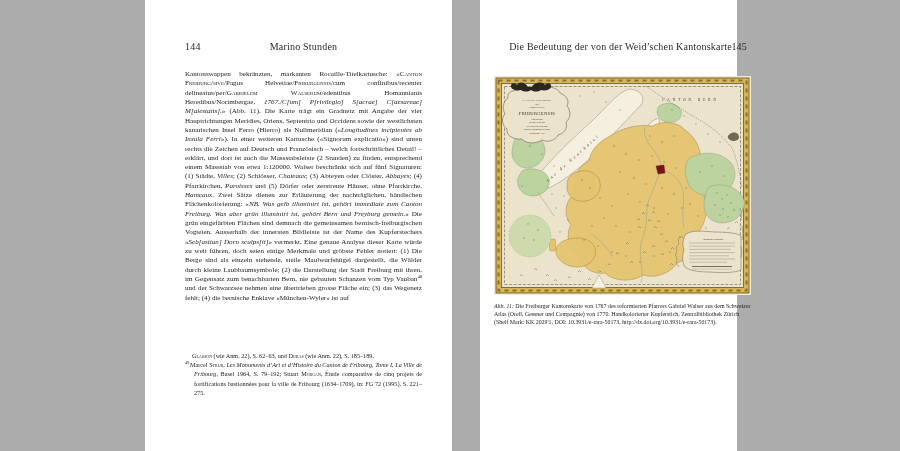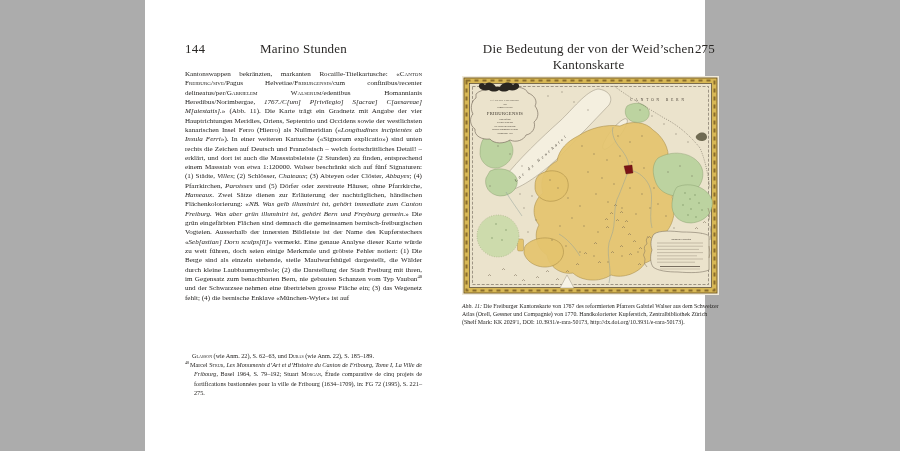--- a/index.html
+++ b/index.html
@@ -4,23 +4,23 @@
 <style>
   html,body{margin:0;padding:0;}
   body{
     width:900px;height:451px;position:relative;overflow:hidden;
     background:#acacac;
     font-family:"Liberation Serif","DejaVu Serif",serif;
     color:#1e1c1a;
   }
   .page{position:absolute;top:0;bottom:0;background:#ffffff;}
   .page-left{left:145px;width:307px;}
-  .page-right{left:448px;width:257px;}
+  .page-right{left:480px;width:257px;}
 
-  .runhead{position:absolute;top:41px;font-size:13px;letter-spacing:.2px;color:#2a2826;}
+  .runhead{position:absolute;top:41px;font-size:10px;letter-spacing:.2px;color:#2a2826;}
   .page-left .runhead{left:40px;width:237px;text-align:center;}
   .page-right .runhead{left:14px;width:253px;text-align:center;}
   .runhead .pn{position:absolute;top:0;}
   .page-left .runhead .pn{left:0;}
   .page-right .runhead .pn{right:0;}
 
   .bodytext{
     position:absolute;left:40px;top:70px;width:237px;margin:0;
     font-size:7.1px;line-height:9.32px;text-align:justify;
   }
@@ -62,21 +62,21 @@
 
     <div class="footnotes">
       <p class="footnote fn-cont"><span><span class="seg-sc">Glasson</span><span> (wie Anm. 22), S. 62–63, und </span><span class="seg-sc">Dubas</span><span> (wie Anm. 22), S. 185–189.</span></span></p>
       <p class="footnote fn-hang"><sup class="fnm">48</sup><span><span>Marcel </span><span class="seg-sc">Strub</span><span>, </span><span class="seg-i">Les Monuments d’Art et d’Histoire du Canton de Fribourg, Tome I, La Ville de Fribourg</span><span>, Basel 1964, S. 79–192; Stuart </span><span class="seg-sc">Morgan</span><span>, Étude comparative de cinq projets de fortifications bastionnées pour la ville de Fribourg (1634–1709), in: FG 72 (1995), S. 221–275.</span></span></p>
     </div>
   </section>
 
   <section class="page page-right">
     <header class="runhead">
       <span class="rh-title">Die Bedeutung der von der Weid’schen Kantonskarte</span>
-      <span class="pn">275</span>
+      <span class="pn">145</span>
     </header>
 
     <figure class="mapfig">
       <svg viewBox="0 0 257 219" role="img">
 
         <rect x="0" y="0" width="257" height="219" fill="#f1ebda"></rect>
 
         <rect x="2" y="2" width="253" height="215" class="mc-frame" stroke="#715722" stroke-width="0.9"></rect>
         <rect x="4.5" y="4.5" width="248" height="210" fill="none" stroke="#8a6d2c" stroke-width="2" stroke-dasharray="4 4"></rect>
 

